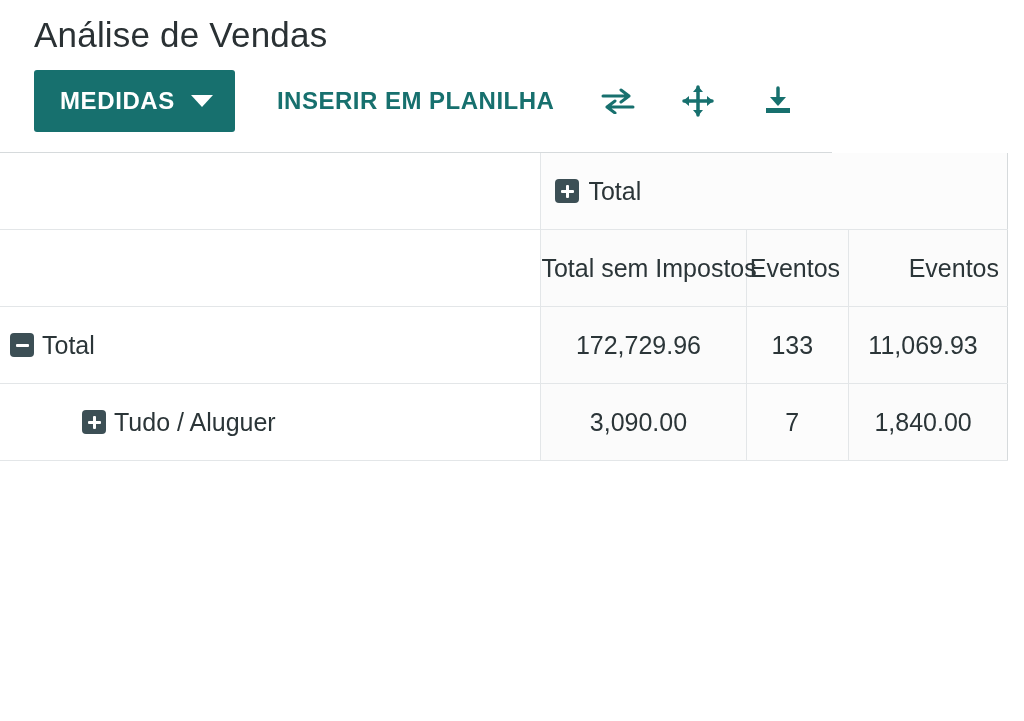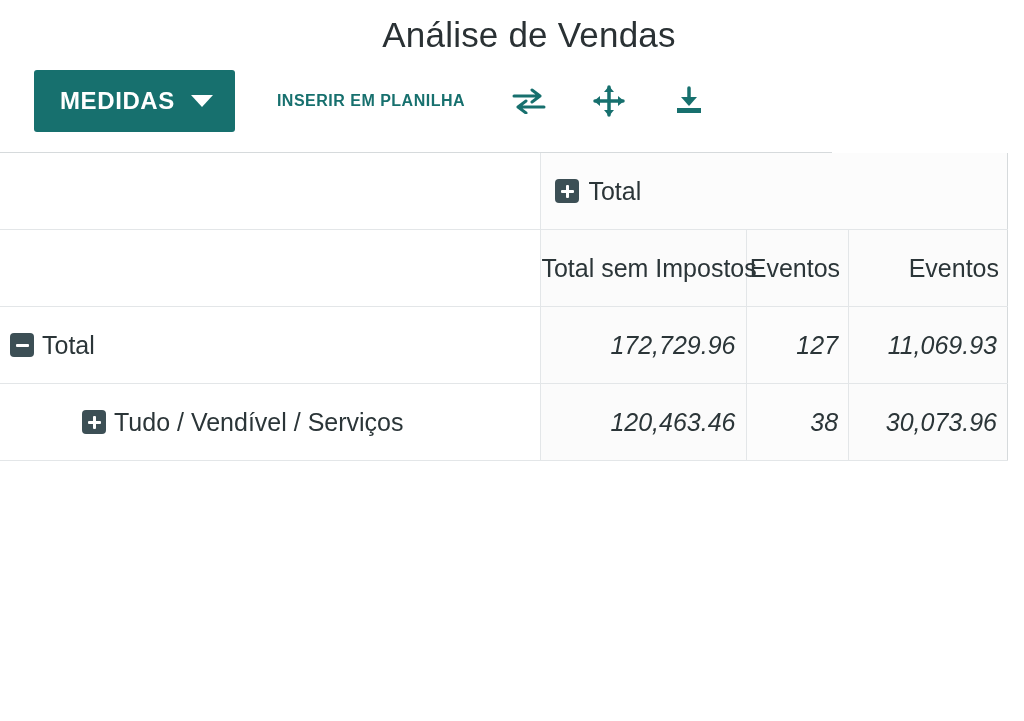--- a/index.html
+++ b/index.html
@@ -18,21 +18,20 @@
   }
 
   
   .page-title {
     font-size: 35px;
     font-weight: 400;
     color: #2a3134;
     padding: 14px 0 4px 34px;
     letter-spacing: 0.2px;
     line-height: 1.2;
-    text-align: center;
   }
 
   .toolbar {
     display: flex;
     padding: 10px 16px 14px 34px;
     gap: 0;
   }
 
   .measures-btn {
     background: #17706e;
@@ -55,21 +54,21 @@
     border-left: 11px solid transparent;
     border-right: 11px solid transparent;
     border-top: 12px solid #ffffff;
     display: inline-block;
   }
 
   .insert-btn {
     color: #17706e;
     background: transparent;
     border: none;
-    font-size: 16px;
+    font-size: 24px;
     font-weight: 600;
     letter-spacing: 0.5px;
     margin-left: 42px;
     cursor: pointer;
     font-family: "Liberation Sans", sans-serif;
     padding: 0;
   }
 
   .tool-icons {
     display: flex;
@@ -149,25 +148,24 @@
   .row-label-inner {
     display: flex;
     align-items: center;
     gap: 8px;
     white-space: nowrap;
     overflow: hidden;
   }
   .indent-1 { padding-left: 72px; }
 
   .num-cell {
-    text-align: right;
+    text-align: center;
     padding-right: 10px !important;
     background: #fbfbfb;
     white-space: nowrap;
-    font-style: italic;
   }
   .num-cell.count { background: #fcfcfc; }
 
   
   .toggle-icon {
     width: 24px;
     height: 24px;
     border-radius: 4px;
     background: #3c4f55;
     color: #ffffff;
@@ -258,33 +256,33 @@
     </thead>
     <tbody>
       <tr>
         <td class="row-label-cell">
           <span class="row-label-inner">
             <span class="toggle-icon minus"></span>
             <span>Total</span>
           </span>
         </td>
         <td class="num-cell">172,729.96</td>
-        <td class="num-cell count">127</td>
+        <td class="num-cell count">133</td>
         <td class="num-cell">11,069.93</td>
       </tr>
-
-
-
 
       <tr>
         <td class="row-label-cell">
           <span class="row-label-inner indent-1">
             <span class="toggle-icon plus"></span>
-            <span>Tudo / Vendível / Serviços</span>
+            <span>Tudo / Aluguer</span>
           </span>
         </td>
-        <td class="num-cell">120,463.46</td>
-        <td class="num-cell count">38</td>
-        <td class="num-cell">30,073.96</td>
-      </tr>
+        <td class="num-cell">3,090.00</td>
+        <td class="num-cell count">7</td>
+        <td class="num-cell">1,840.00</td>
+      </tr>
+
+
+
     </tbody>
   </table>
 </div>
 
 </body></html>

